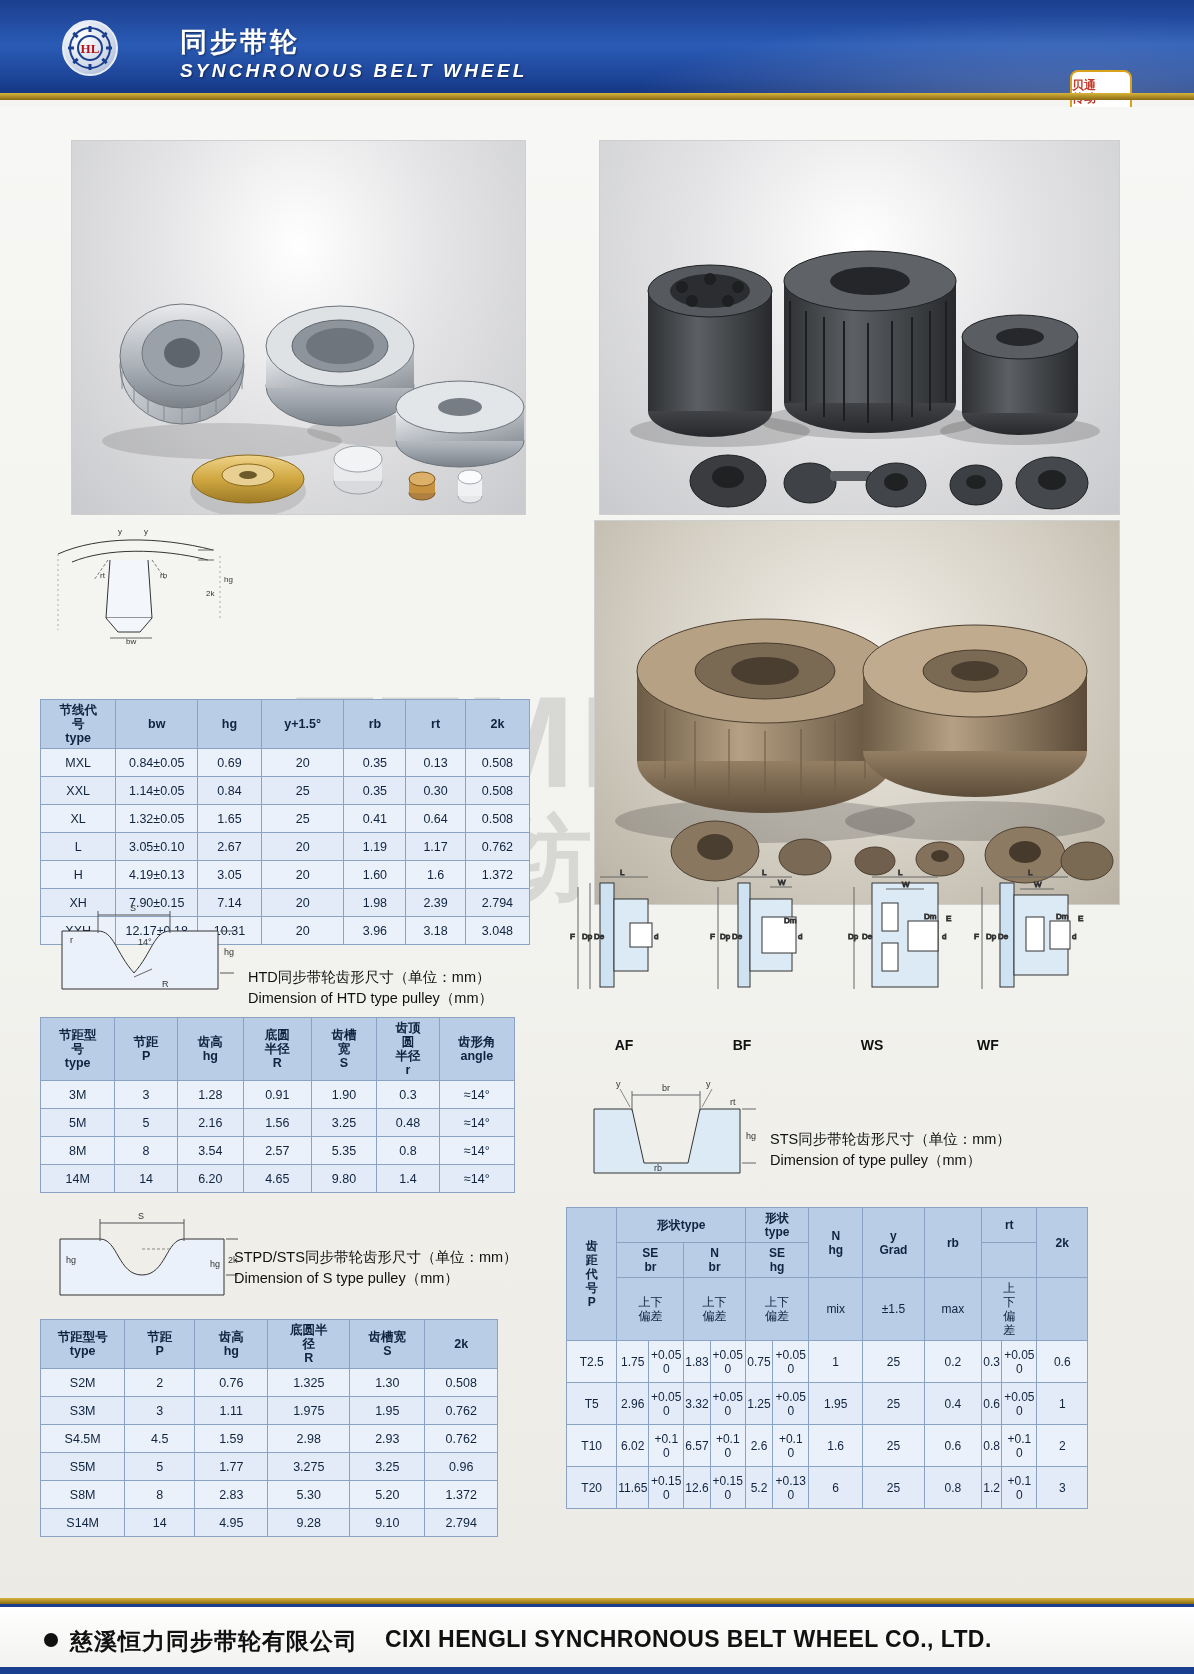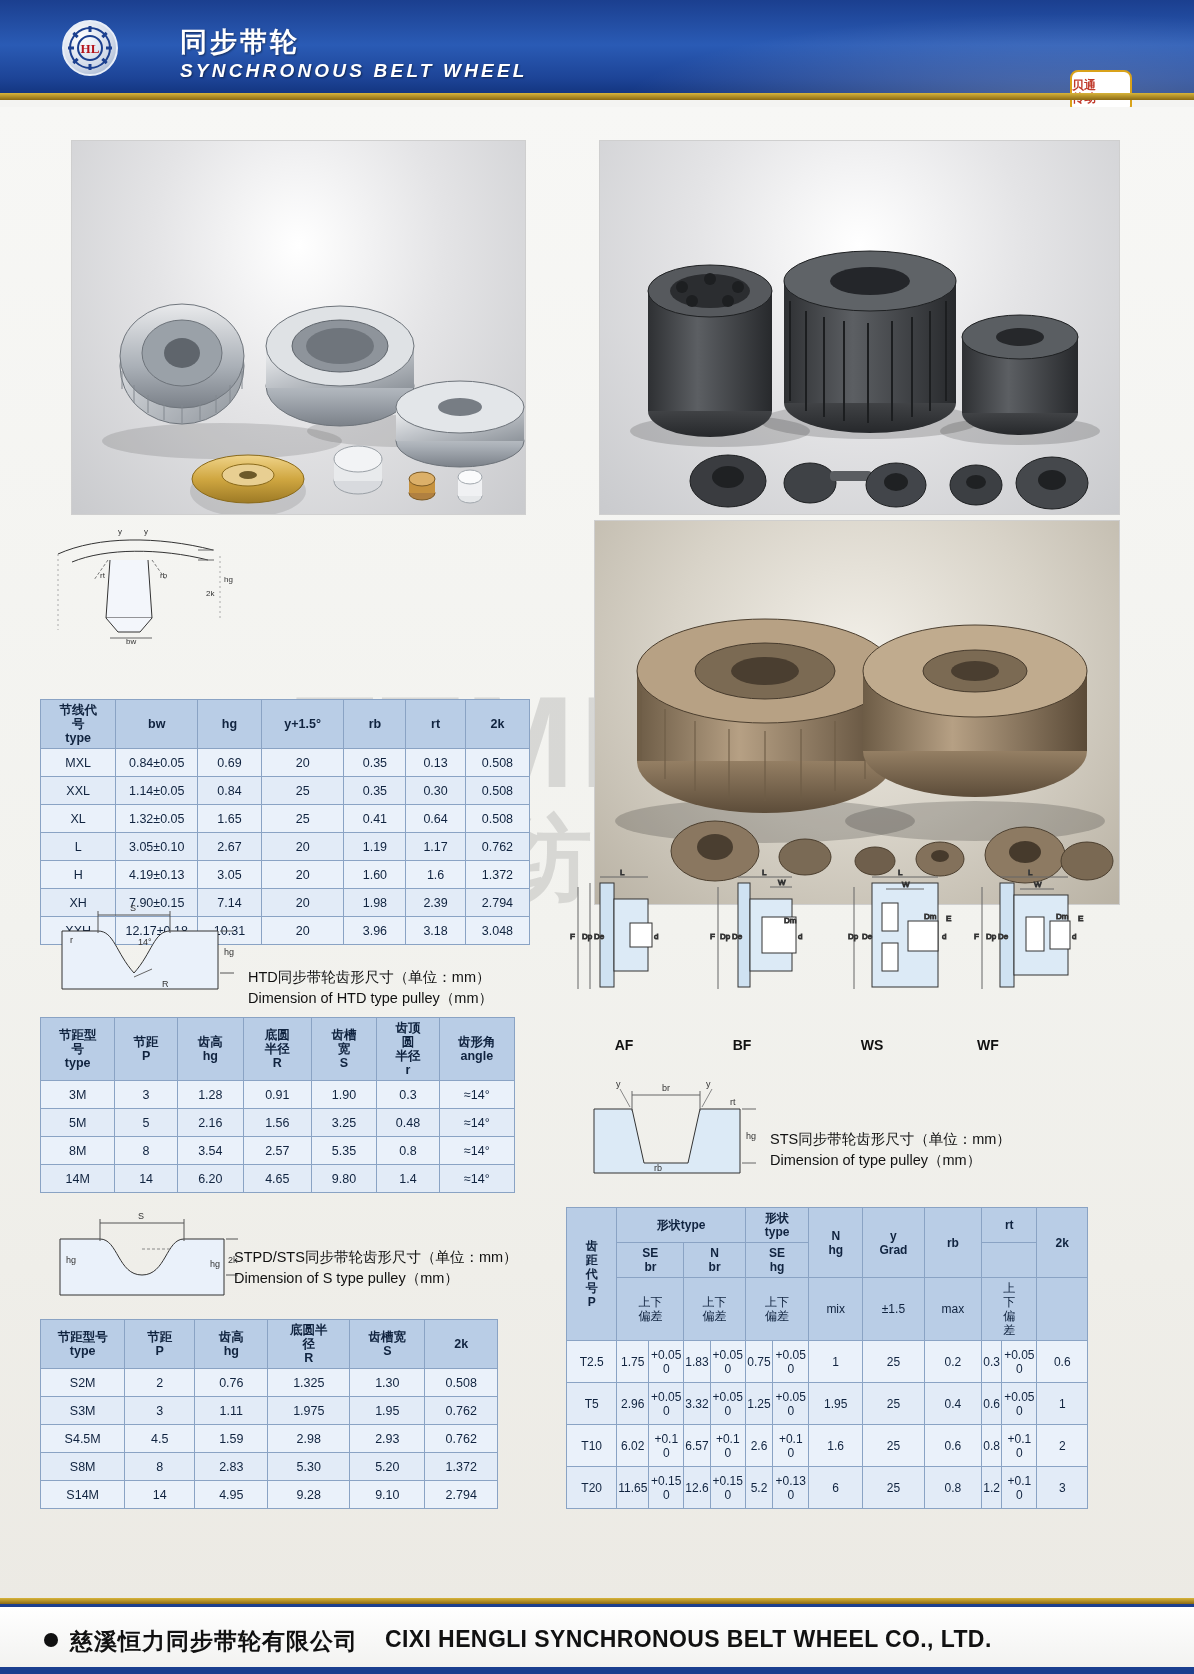--- a/index.html
+++ b/index.html
@@ -566,20 +566,28 @@
         </tr>
       <tr>
           <td>S4.5M</td>
           <td>4.5</td>
           <td>1.59</td>
           <td>2.98</td>
           <td>2.93</td>
           <td>0.762</td>
         </tr>
       <tr>
+          <td>S5M</td>
+          <td>5</td>
+          <td>1.77</td>
+          <td>3.275</td>
+          <td>3.25</td>
+          <td>0.96</td>
+        </tr>
+      <tr>
           <td>S8M</td>
           <td>8</td>
           <td>2.83</td>
           <td>5.30</td>
           <td>5.20</td>
           <td>1.372</td>
         </tr>
       <tr>
           <td>S14M</td>
           <td>14</td>

